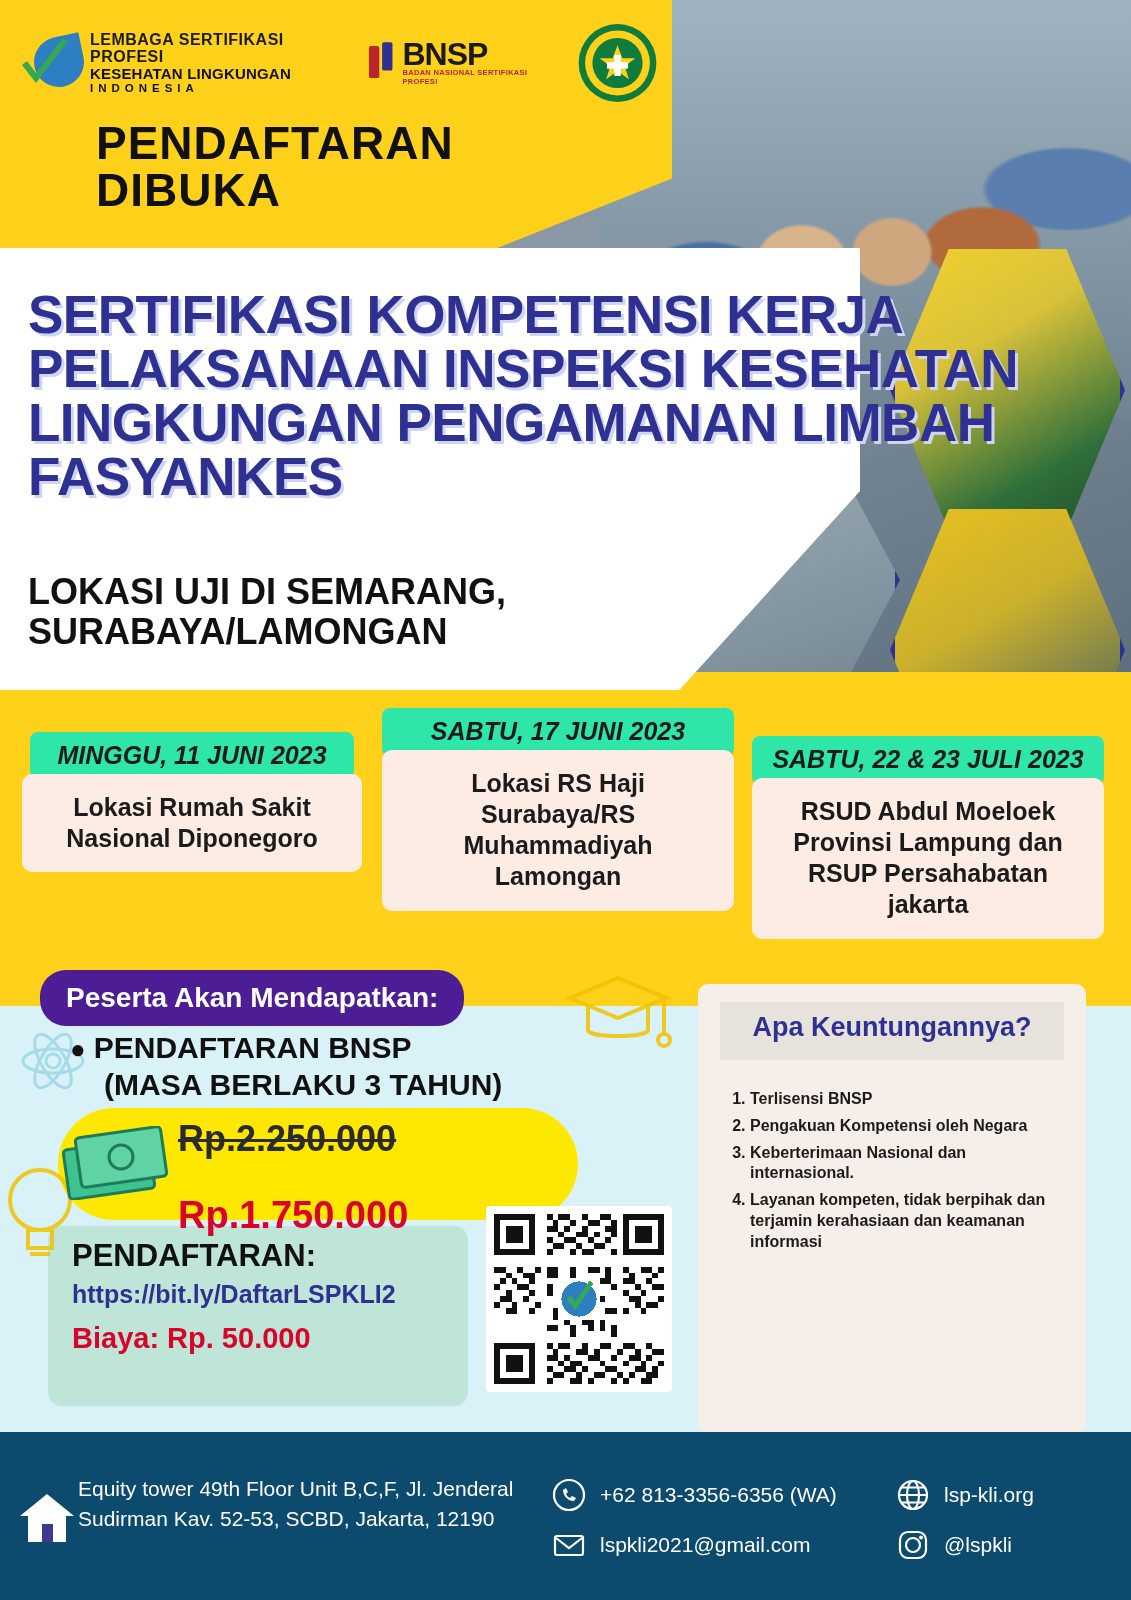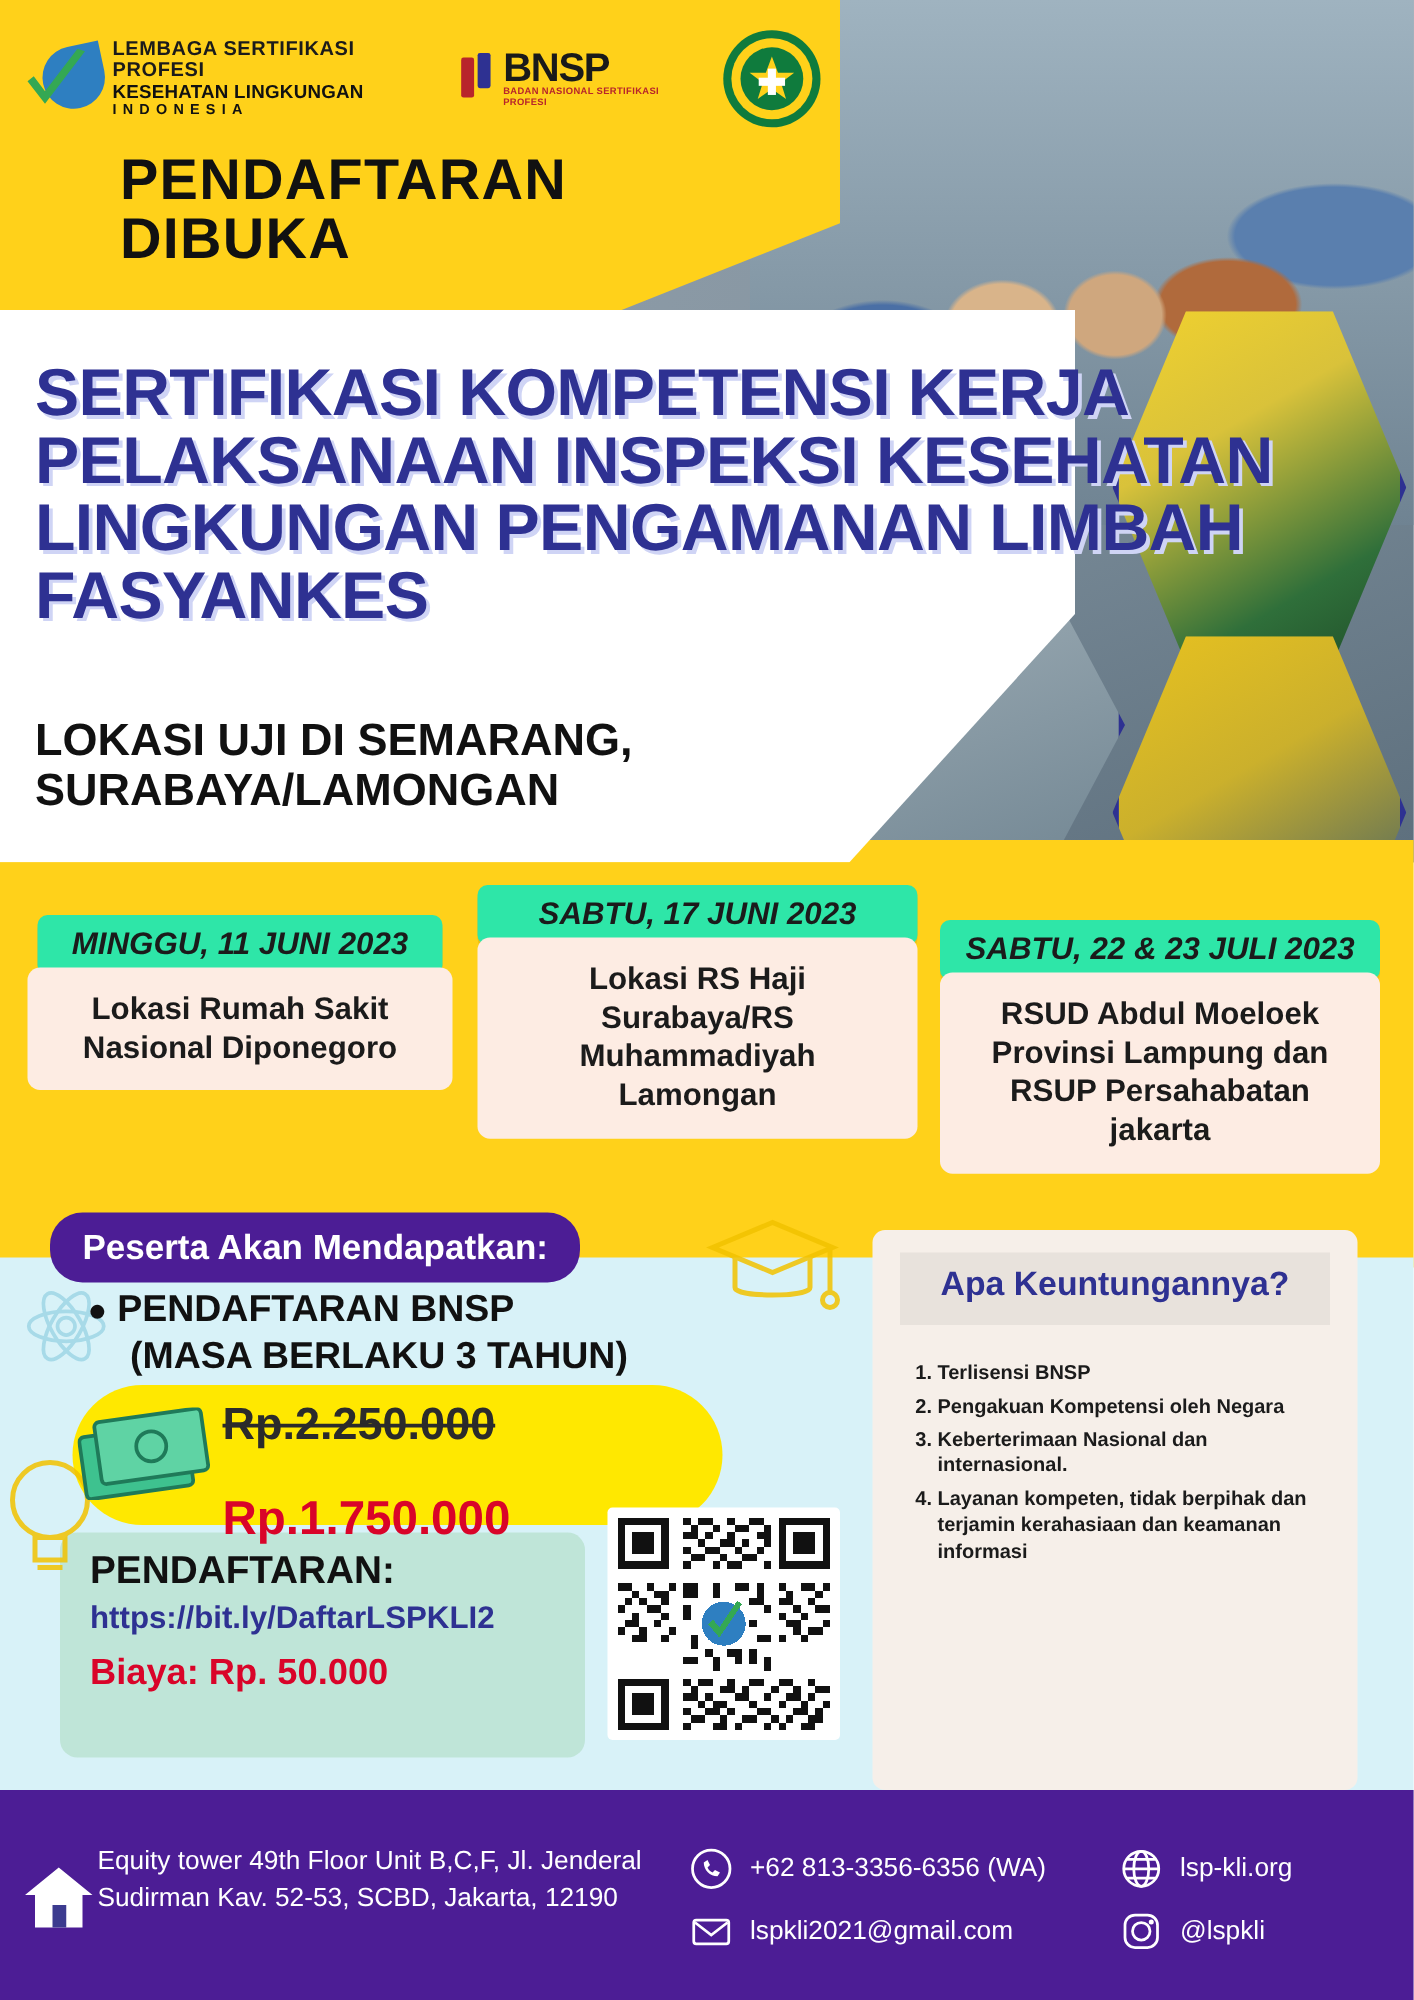--- a/index.html
+++ b/index.html
@@ -213,21 +213,21 @@
   }
   .benefit-list li { margin-bottom: 6px; }
   .benefit-list ol { padding-left: 30px; }
 
   
   .doodle { position: absolute; z-index: 8; opacity: .85; }
 
   
   .footer {
     position: absolute; left: 0; top: 1432px; width: 1131px; height: 168px;
-    background: #4c1d95; color: #fff;
+    background: #0c4a6e; color: #fff;
   }
   .footer-inner { position: relative; width: 1131px; height: 168px; }
   .addr {
     position: absolute; left: 78px; top: 42px; width: 470px;
     font-size: 21px; line-height: 1.45;
   }
   .home-icon { position: absolute; left: 18px; top: 58px; }
   .f-item { position: absolute; display: flex; align-items: center; gap: 14px; font-size: 21px;}
   .f-phone { left: 552px; top: 46px; }
   .f-mail  { left: 552px; top: 96px; }

